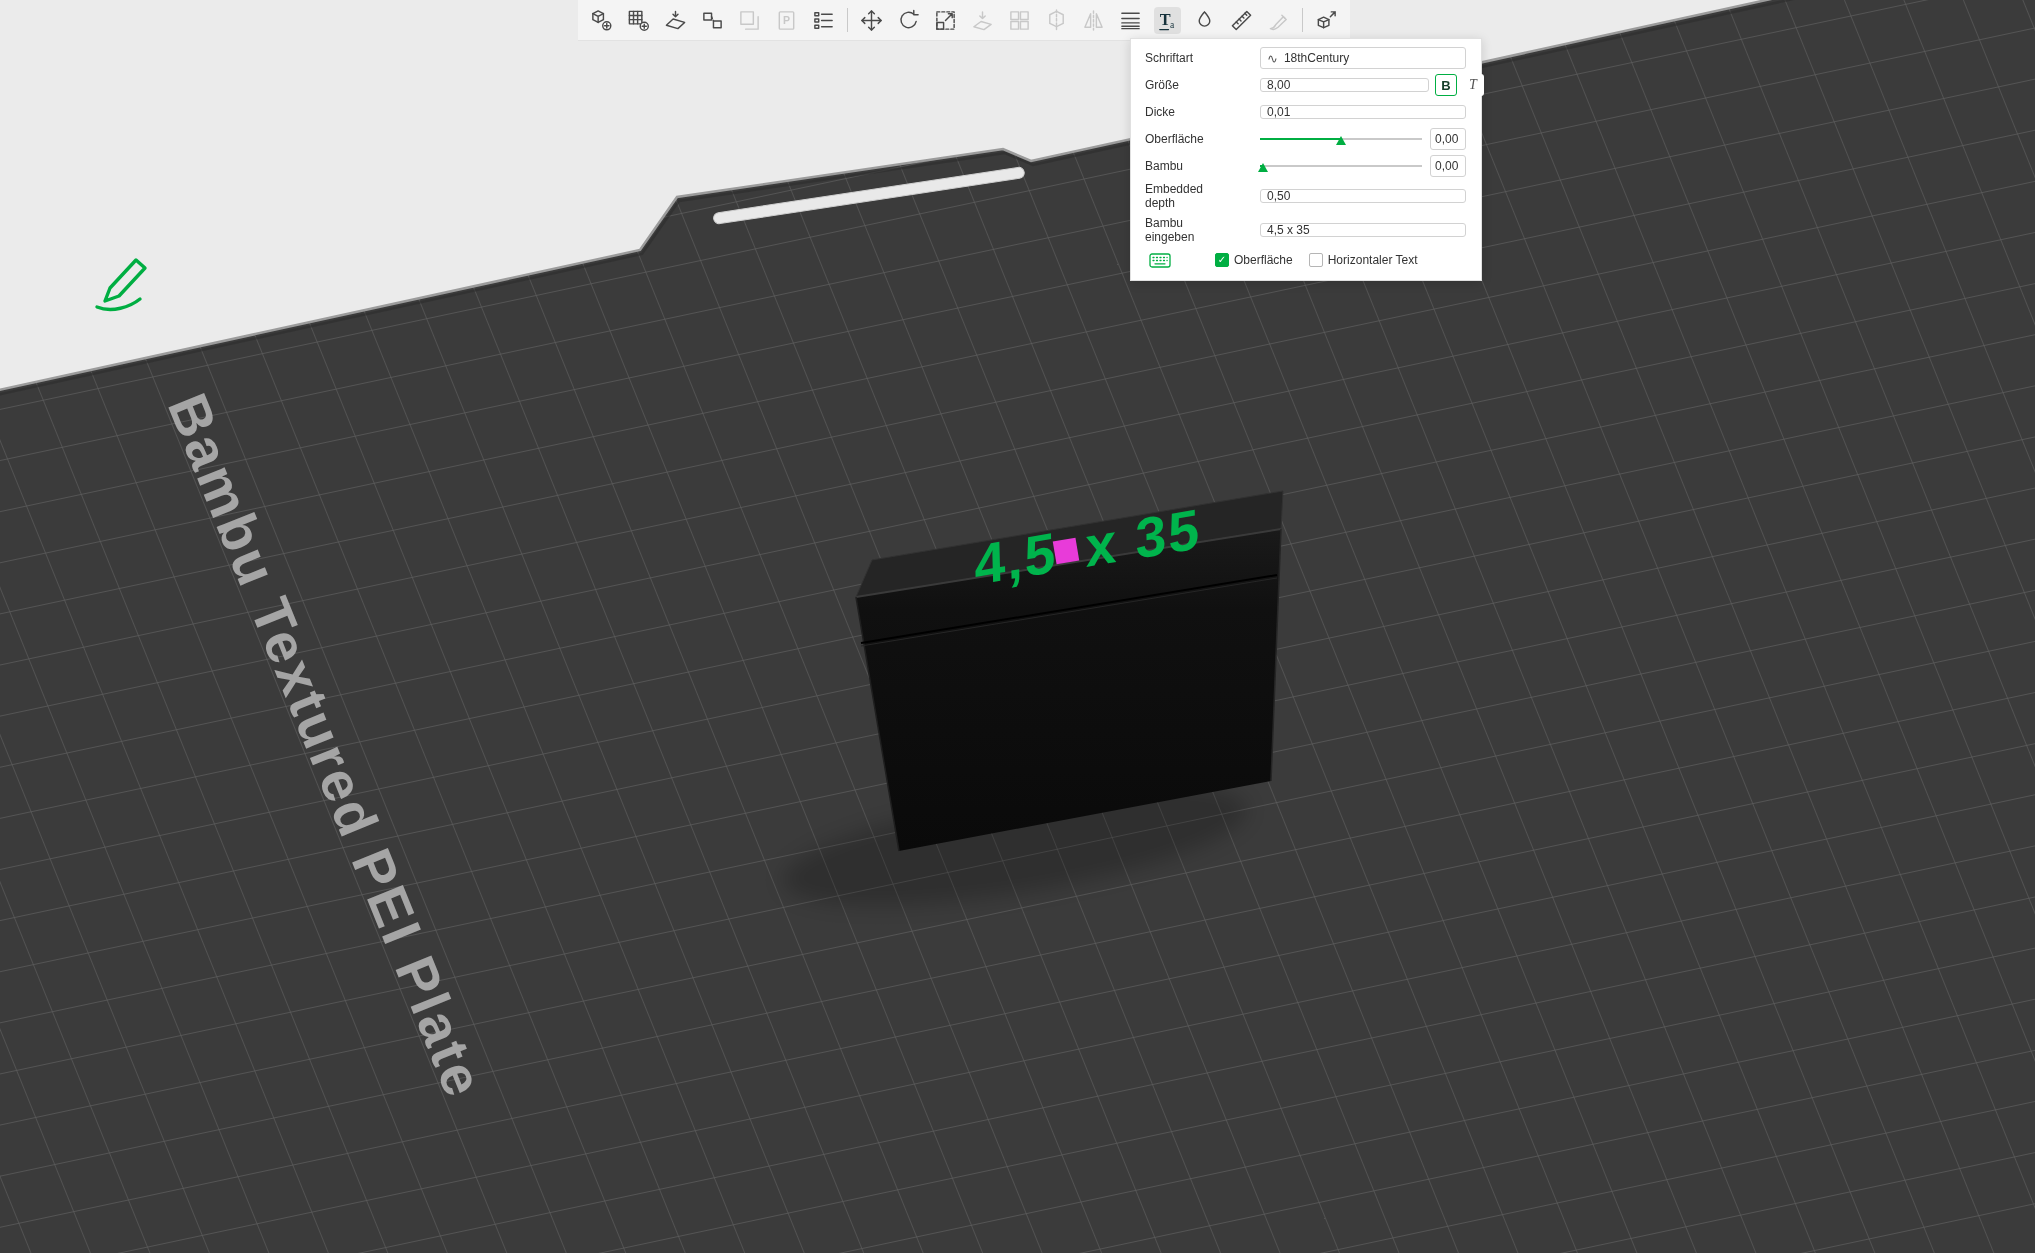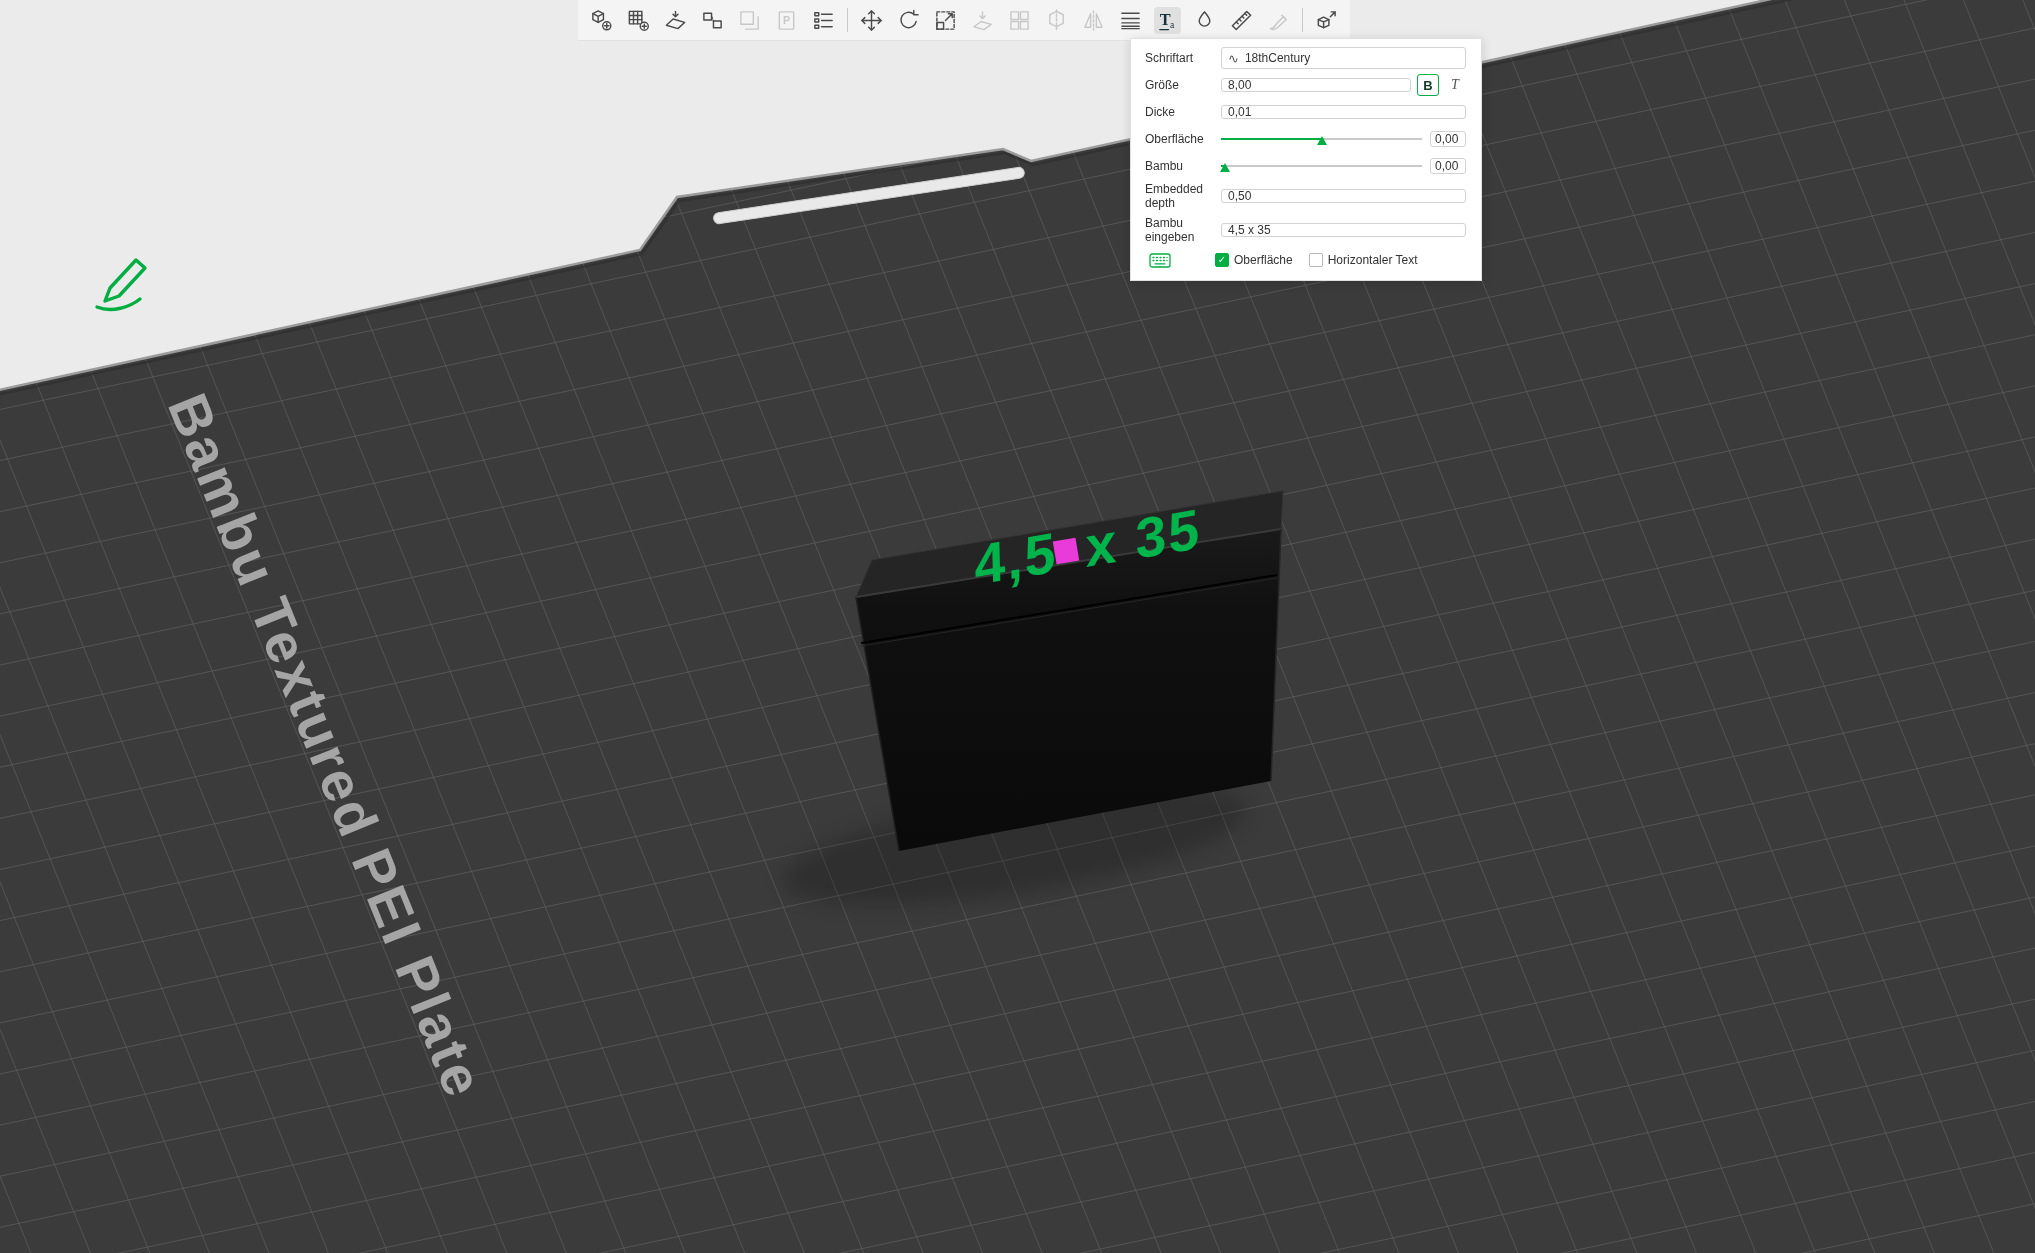--- a/index.html
+++ b/index.html
@@ -21,21 +21,21 @@
   .tb-btn.disabled svg{stroke:#c8c8c8;}
   .tb-btn.disabled svg text{fill:#c8c8c8;}
   .tb-btn.active{background:#e0e0e0;}
   .tb-sep{width:1px;height:24px;background:#c9c9c9;}
   
   #text-panel{
     position:absolute;left:1130px;top:38px;width:352px;box-sizing:border-box;
     background:#ffffff;border:1px solid #e0e0e0;box-shadow:0 2px 10px rgba(0,0,0,.14);
     padding:8px 15px 12px 14px;font-size:12px;color:#333;
   }
-  .prow{display:flex;align-items:center;min-height:22px;margin-bottom:5px;}
+  .prow{display:flex;align-items:center;min-height:22px;margin-bottom:5px;gap:39px;}
   .prow-label{flex:0 0 72px;padding-right:4px;line-height:1.2;color:#333;}
   .pctl{flex:1;display:flex;align-items:center;}
   .pinput{
     flex:1;height:14px;box-sizing:border-box;border:1px solid #d2d2d2;border-radius:3px;
     padding:0 6px;font-size:12px;color:#333;background:#fff;font-family:"Liberation Sans",sans-serif;
   }
   .dropdown{
     flex:1;height:22px;box-sizing:border-box;border:1px solid #d2d2d2;border-radius:3px;
     display:flex;align-items:center;padding:0 6px;background:#fff;gap:6px;
   }
@@ -46,21 +46,21 @@
   }
   .bold-btn{border:1.5px solid #00ae42;color:#163f2a;font-weight:bold;font-size:13px;margin:0 5px 0 6px;}
   .italic-btn{border:1px solid transparent;color:#555;font-style:italic;font-family:"Liberation Serif",serif;font-size:14px;}
   .slider{flex:1;position:relative;height:14px;margin-right:8px;}
   .slider .track{position:absolute;left:0;right:0;top:6px;height:2px;background:#c9c9c9;}
   .slider .fill{position:absolute;left:0;top:6px;height:2px;background:#00ae42;}
   .slider .thumb{
     position:absolute;top:4px;width:0;height:0;margin-left:-5px;
     border-left:5px solid transparent;border-right:5px solid transparent;border-bottom:9px solid #00ae42;
   }
-  .mini-input{flex:0 0 36px;width:36px;height:16px;box-sizing:border-box;border:1px solid #d2d2d2;border-radius:3px;
+  .mini-input{flex:0 0 36px;width:36px;height:22px;box-sizing:border-box;border:1px solid #d2d2d2;border-radius:3px;
     padding:0 4px;font-size:12px;color:#333;font-family:"Liberation Sans",sans-serif;}
   .pfooter{display:flex;align-items:center;margin-top:8px;}
   .kbd-icon{margin-left:4px;margin-right:44px;display:flex;align-items:center;}
   .cb{width:14px;height:14px;box-sizing:border-box;border:1px solid #b5b5b5;border-radius:2px;background:#fff;
       margin-right:5px;display:flex;align-items:center;justify-content:center;font-size:10px;color:#fff;line-height:1;}
   .cb.checked{background:#00ae42;border-color:#00ae42;}
   .cb-group{display:flex;align-items:center;margin-right:16px;}
 </style>
 </head>
 <body>

